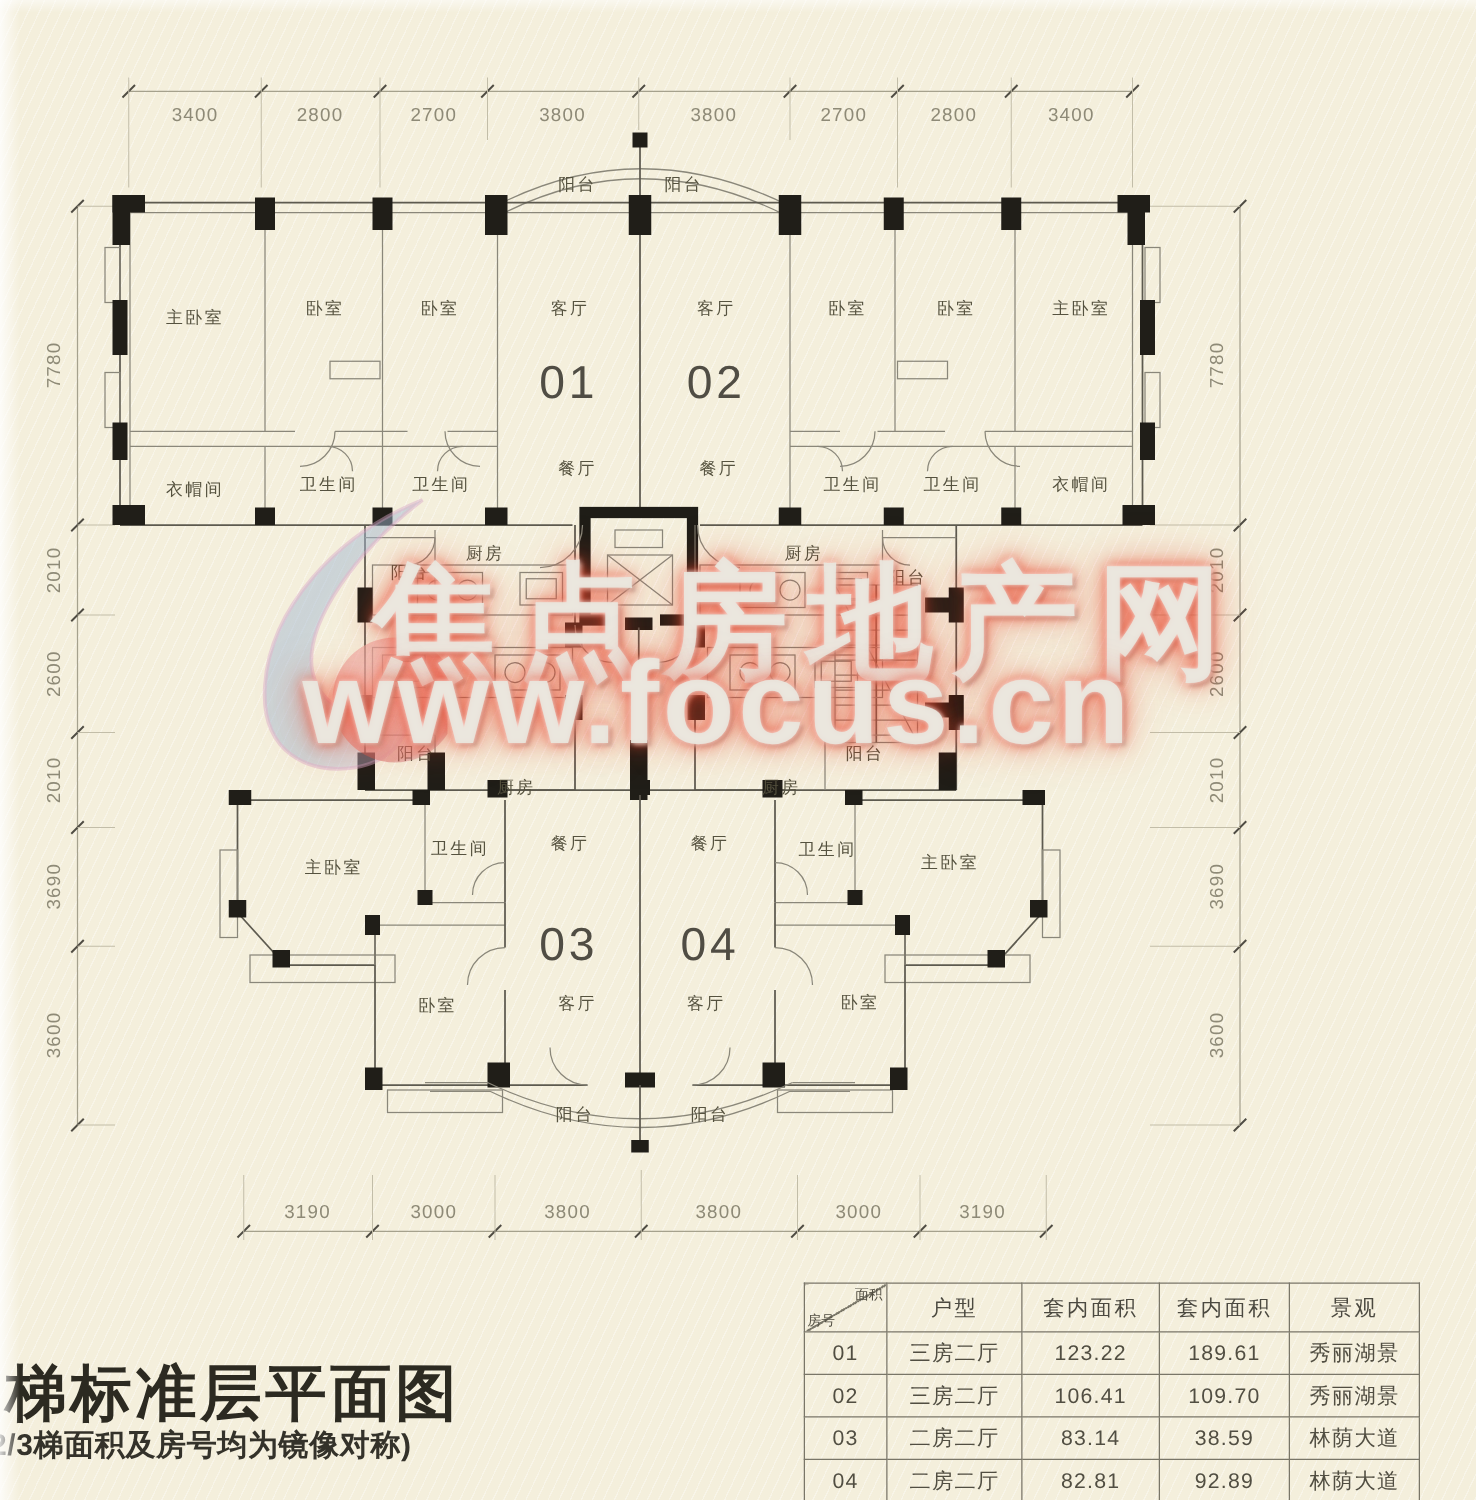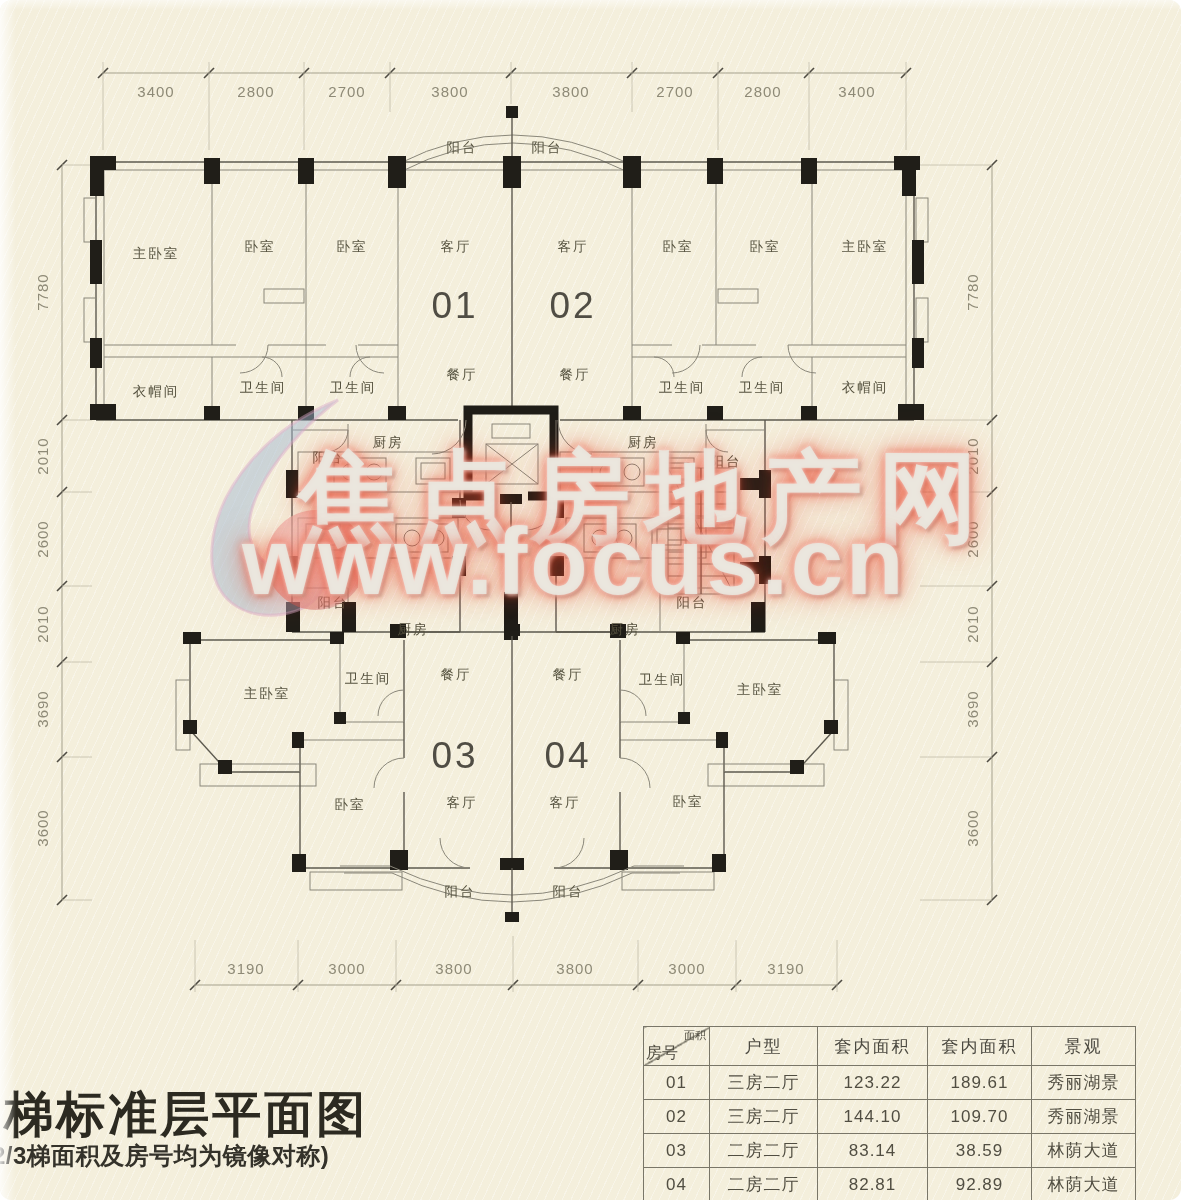--- a/index.html
+++ b/index.html
@@ -2,21 +2,20 @@
 <html><head>
 <meta charset="utf-8">
 <style>
   html,body{margin:0;padding:0;}
   .canvas{
     position:relative;width:1181px;height:1200px;overflow:hidden;
     background:
       repeating-linear-gradient(115deg, rgba(255,255,255,0.35) 0 1px, rgba(255,255,255,0) 1px 8px),
       #f4efdc;
     font-family:"Liberation Sans", sans-serif;
-    border-radius:12px;
   }
   .edge-left{position:absolute;left:0;top:0;width:16px;height:100%;
     background:linear-gradient(to right, rgba(255,255,255,0.8), rgba(255,255,255,0));}
   .edge-top{position:absolute;left:0;top:0;width:100%;height:10px;
     background:linear-gradient(to bottom, rgba(255,255,255,0.55), rgba(255,255,255,0));}
   svg.plan{position:absolute;left:0;top:0;}
   .w15{stroke:#5d5a4f;stroke-width:1.4;fill:none}
   .w1{stroke:#8a877a;stroke-width:1;fill:none}
   .blk{fill:#201e18;stroke:none}
   .dim{stroke:#a5a18d;stroke-width:1;fill:none}
@@ -41,21 +40,21 @@
   
   .spec{position:absolute;left:643px;top:1026px;border-collapse:collapse;table-layout:fixed;
     color:#514e42;font-size:17px;}
   .spec td{border:1.4px solid #797668;text-align:center;vertical-align:middle;
     height:33px;padding:0;letter-spacing:1px;}
   .spec td.hdr{letter-spacing:2px;color:#4b4940;}
   td.corner{position:relative;height:38px;
     background:linear-gradient(to bottom right, transparent calc(50% - 0.8px),
       #797668 calc(50% - 0.8px), #797668 calc(50% + 0.8px), transparent calc(50% + 0.8px));}
   .corner .c-top{position:absolute;right:3px;top:1px;font-size:11px;letter-spacing:0;}
-  .corner .c-bot{position:absolute;left:2px;bottom:1px;font-size:16px;letter-spacing:0;}
+  .corner .c-bot{position:absolute;left:2px;bottom:1px;font-size:11px;letter-spacing:0;}
 </style>
 </head>
 <body>
 
 <div class="canvas">
 
 <svg class="plan" width="1181" height="1200" viewBox="0 0 1181 1200">
 
   <g>
     <line class="dim" x1="103" y1="73" x2="906" y2="73"></line>
@@ -513,21 +512,21 @@
     <tr>
       <td>01</td>
       <td>三房二厅</td>
       <td>123.22</td>
       <td>189.61</td>
       <td>秀丽湖景</td>
     </tr>
     <tr>
       <td>02</td>
       <td>三房二厅</td>
-      <td>144.10</td>
+      <td>106.41</td>
       <td>109.70</td>
       <td>秀丽湖景</td>
     </tr>
     <tr>
       <td>03</td>
       <td>二房二厅</td>
       <td>83.14</td>
       <td>38.59</td>
       <td>林荫大道</td>
     </tr>

